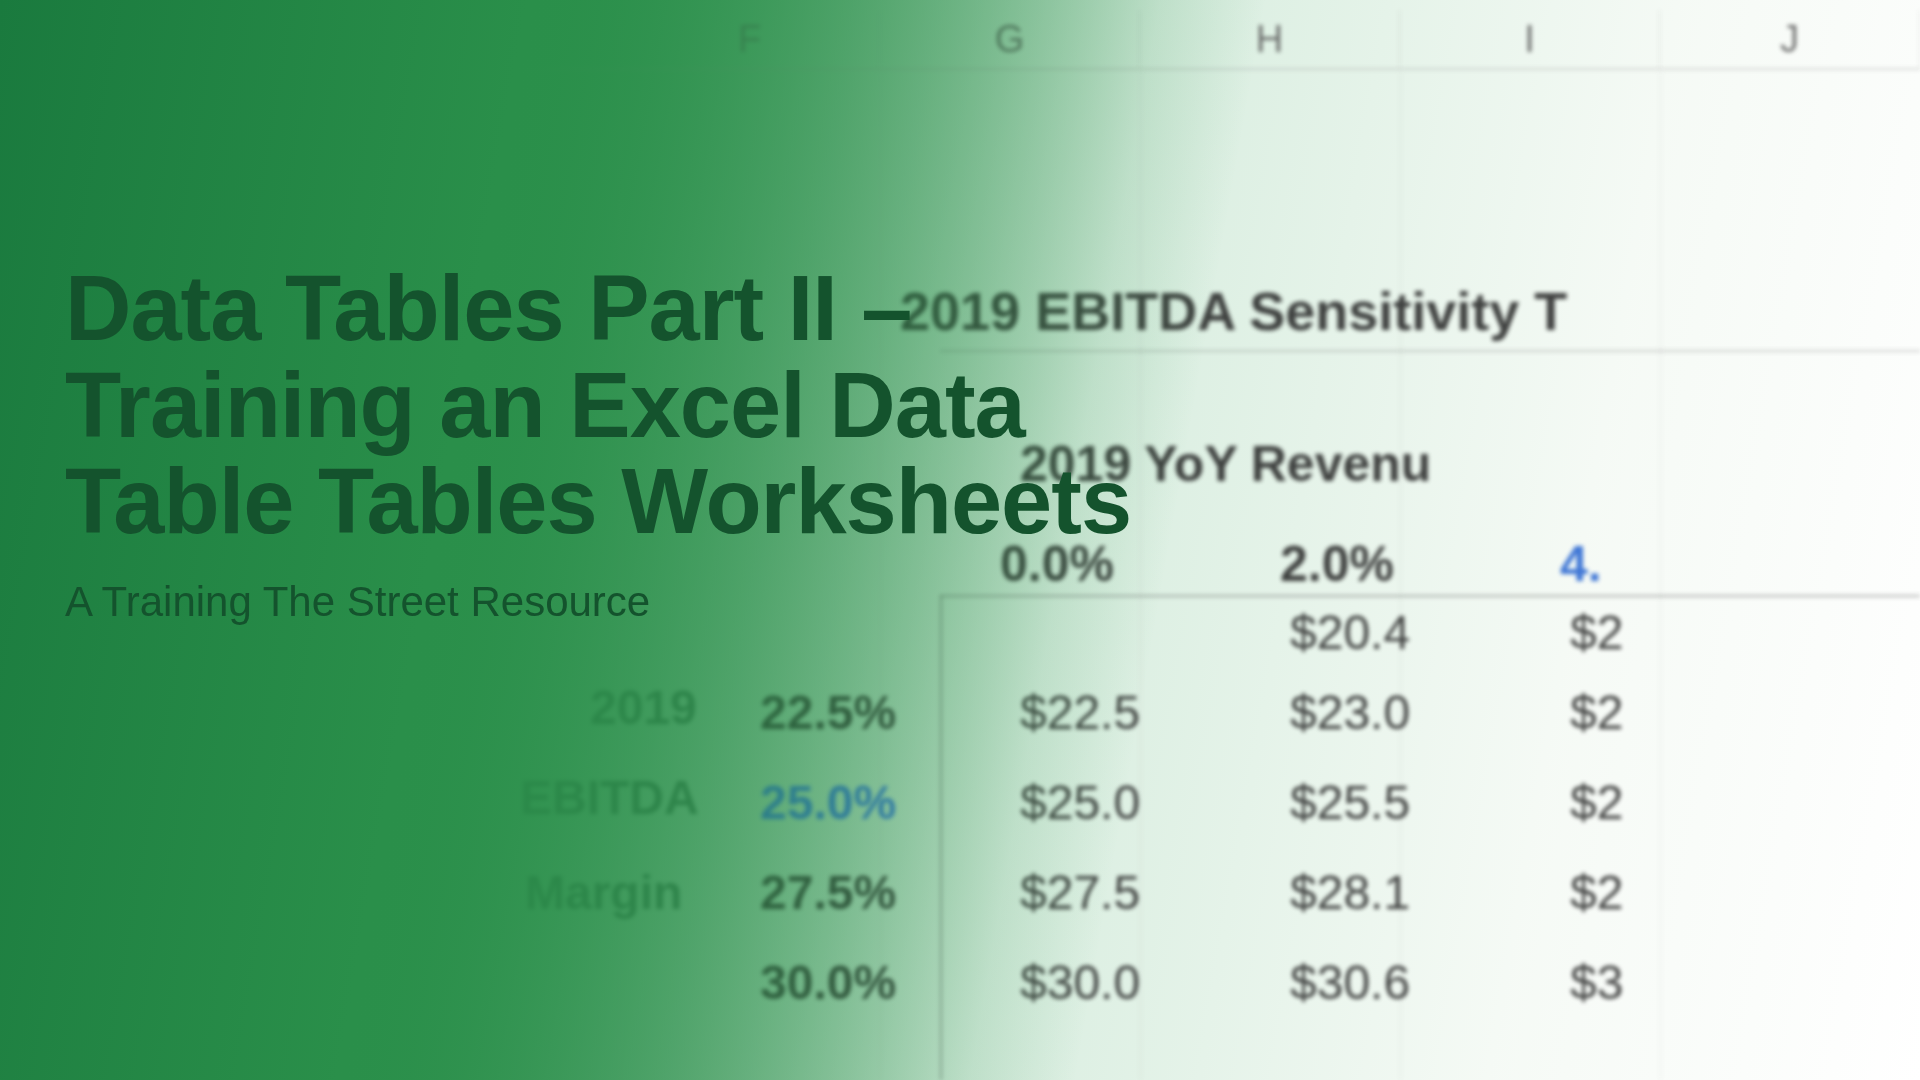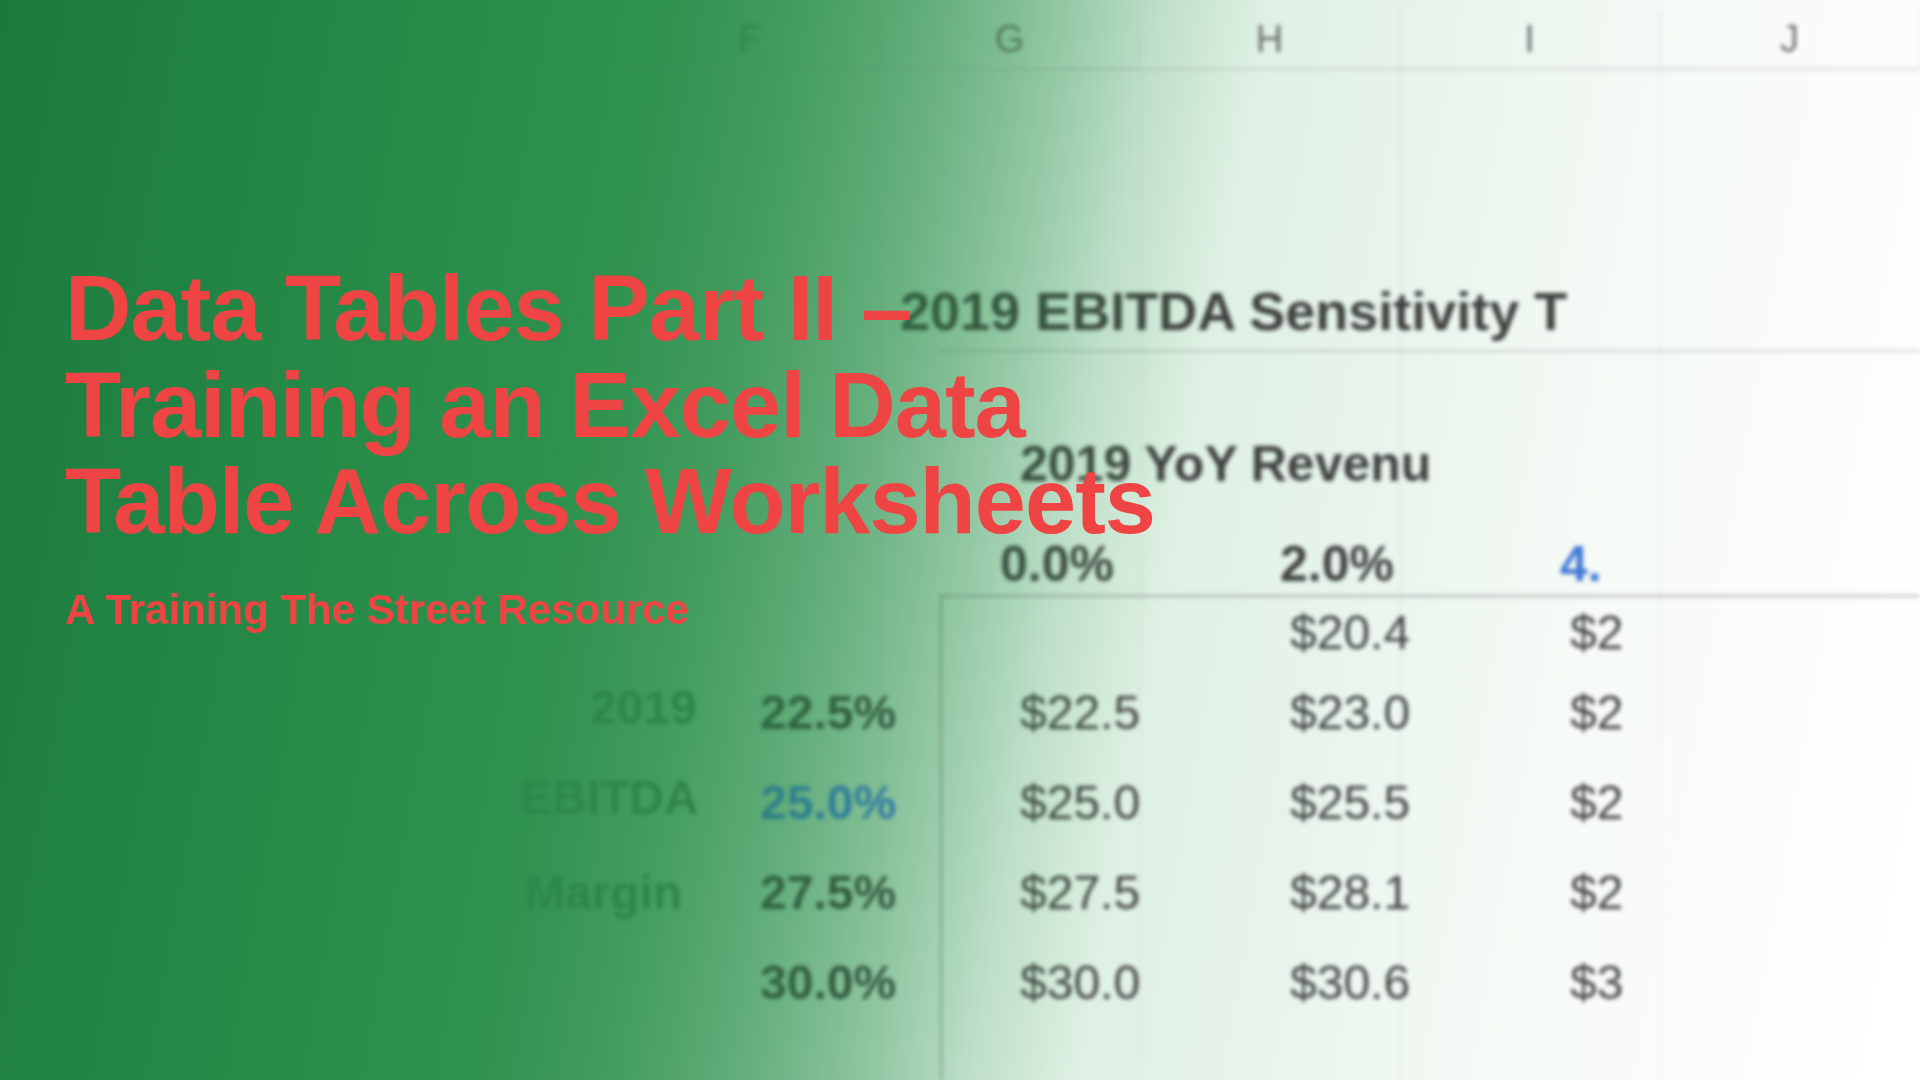--- a/index.html
+++ b/index.html
@@ -163,32 +163,32 @@
       position: absolute;
       inset: 0;
       background: linear-gradient(100deg, #1a7a3e 0%, #2a8f4a 25%, rgba(42,143,74,0.6) 40%, rgba(200,230,210,0.0) 60%, rgba(255,255,255,0) 100%);
       pointer-events: none;
     }
     .title-block {
       position: absolute;
       top: 260px;
       left: 65px;
       right: 200px;
-      color: #ef4444;
+      color: #14532d;
     }
     .main-title {
       font-size: 92px;
       font-weight: 700;
       line-height: 1.05;
       letter-spacing: -1px;
     }
     .subtitle {
-      margin-top: 36px;
+      margin-top: 28px;
       font-size: 42px;
-      font-weight: 700;
+      font-weight: 400;
     }
   </style>
 </head>
 <body>
 
 <div class="bg"></div>
 
 <div class="sheet">
   <div class="col-headers">
     <div class="col-h col-d">D</div>
@@ -248,16 +248,16 @@
   <div class="data-cell dj2d">$2</div>
   <div class="data-cell dj3">$3</div>
 </div>
 
 <div class="overlay-grad"></div>
 
 <div class="title-block">
   <div class="main-title">
     <div>Data Tables Part II –</div>
     <div>Training an Excel Data</div>
-    <div>Table Across Worksheets</div>
+    <div>Table Tables Worksheets</div>
   </div>
   <div class="subtitle">A Training The Street Resource</div>
 </div>
 
 </body></html>

